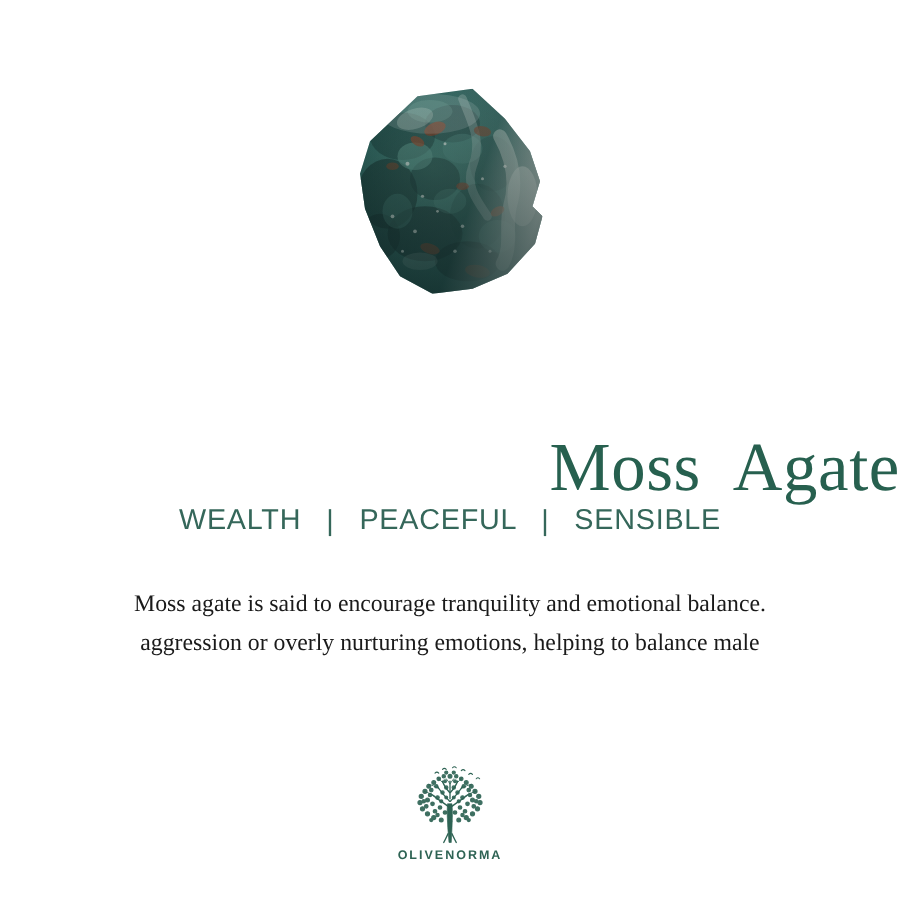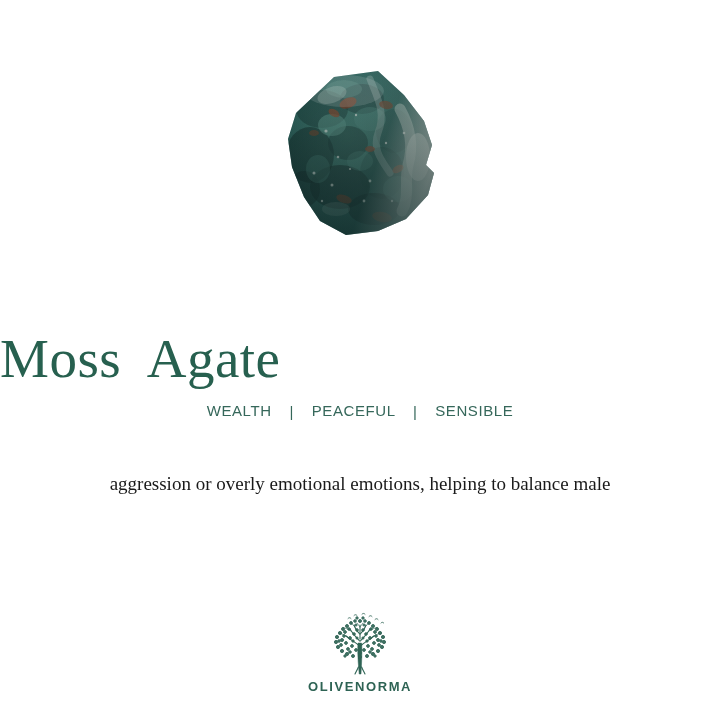--- a/index.html
+++ b/index.html
@@ -37,41 +37,41 @@
   .stone-svg {
     display: block;
     width: 172px;
     height: 172px;
   }
 
   
   .title {
     position: absolute;
     left: 0;
-    top: 293px;
-    width: 720px;
-    text-align: left;
+    top: 308px;
+    width: 720px;
+    text-align: right;
     font-family: "Liberation Serif", serif;
     font-size: 55px;
     line-height: 1.05;
     font-weight: 400;
     color: #27604f;
     letter-spacing: 0.5px;
     white-space: pre;
   }
 
   
   .subtitle {
     position: absolute;
     left: 0;
     top: 402px;
     width: 720px;
     text-align: center;
     font-family: "Liberation Sans", sans-serif;
-    font-size: 15px;
+    font-size: 23px;
     font-weight: 400;
     color: #35675a;
     letter-spacing: 0.6px;
     white-space: nowrap;
   }
   .subtitle .kw { display: inline; }
   .subtitle .sep {
     display: inline-block;
     color: #35675a;
     font-weight: 300;
@@ -100,21 +100,21 @@
     top: 612px;
     width: 720px;
     display: flex;
     flex-direction: column;
     align-items: center;
   }
   .logo-mark { display: block; width: 72px; height: 64px; }
   .brand-name {
     margin-top: 3px;
     font-family: "Liberation Sans", sans-serif;
-    font-size: 13px;
+    font-size: 10px;
     font-weight: 700;
     letter-spacing: 1.6px;
     color: #2e6354;
     text-align: left;
   }
 </style>
 </head>
 <body>
 
 <div class="page">
@@ -211,21 +211,22 @@
 
   <div class="subtitle">
     <span class="kw">WEALTH</span>
     <span class="sep">|</span>
     <span class="kw">PEACEFUL</span>
     <span class="sep">|</span>
     <span class="kw">SENSIBLE</span>
   </div>
 
   <div class="body-copy">
-    <span class="line">aggression or overly emotional emotions, helping to balance male</span>
+    <span class="line">Moss agate is said to encourage tranquility and emotional balance.</span>
+    <span class="line">aggression or overly nurturing emotions, helping to balance male</span>
   </div>
 
   <div class="logo-block">
     <svg class="logo-mark" viewBox="0 0 72 64" aria-hidden="true">
       <g stroke="#2e6354" fill="#2e6354">
 
         <path d="M35.2 62 L34.2 50 C34 44 33.4 38 34 31 L37.6 31 C38.2 38 37.8 44 37.6 50 L37 62 Z" stroke-width="0.5"></path>
         <path d="M31 62 C32.5 59 33.6 57 34.4 55 M41 62 C39.5 59 38.4 57 37.6 55" stroke-width="1.1" fill="none" stroke-linecap="round"></path>
 
         <g stroke-width="1.05" fill="none" stroke-linecap="round">

